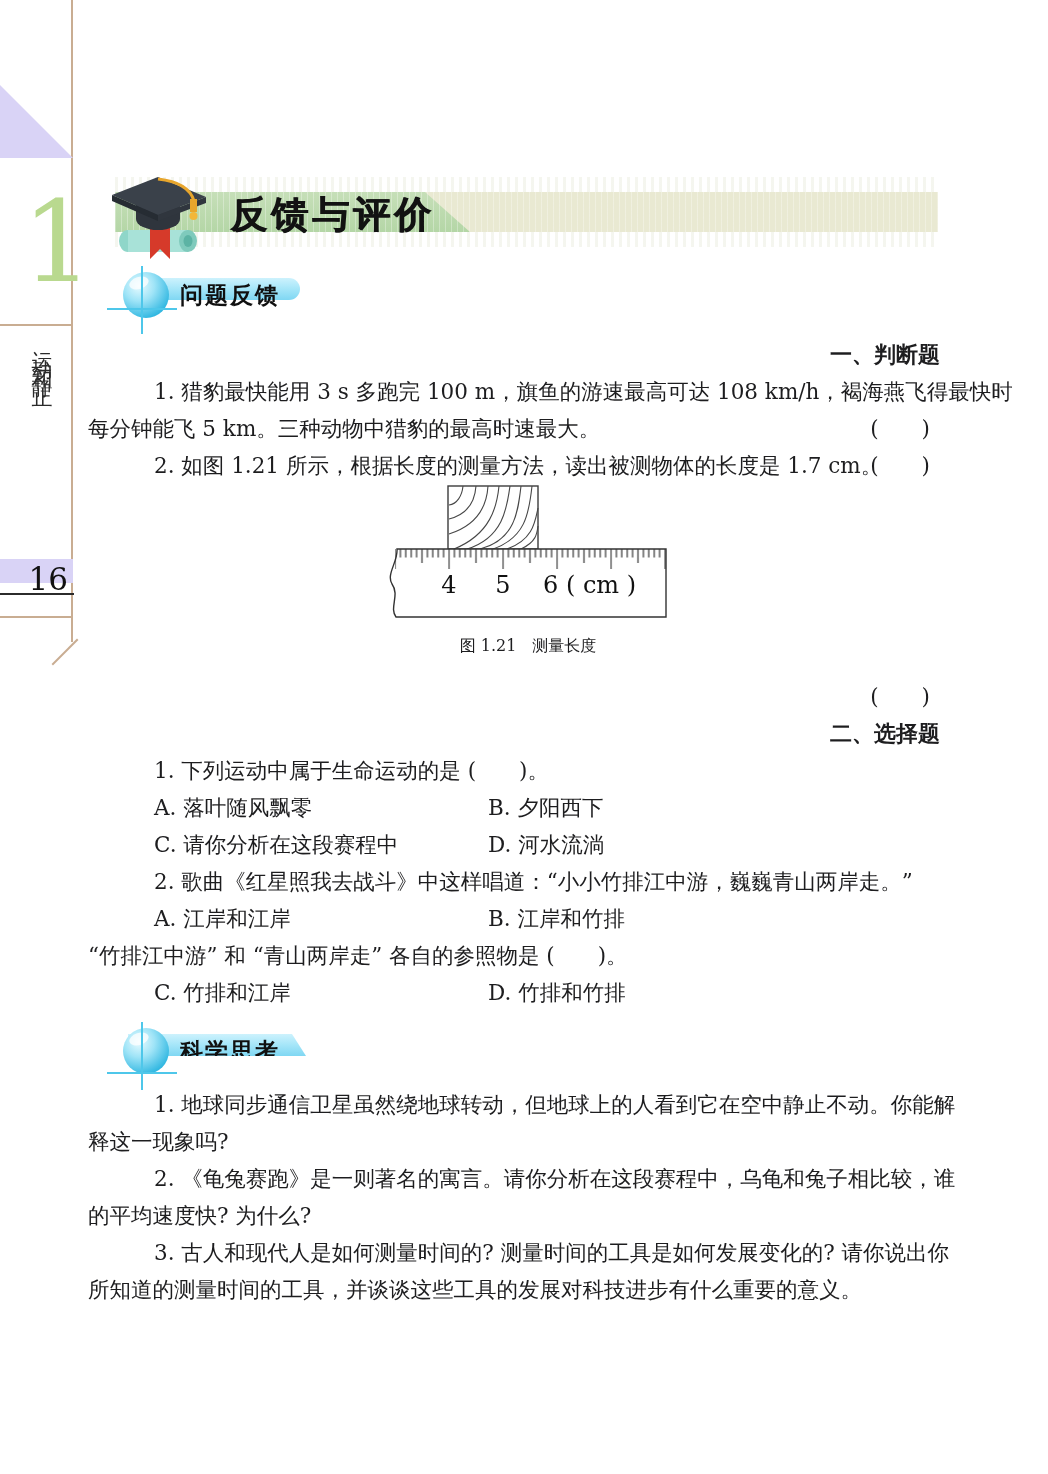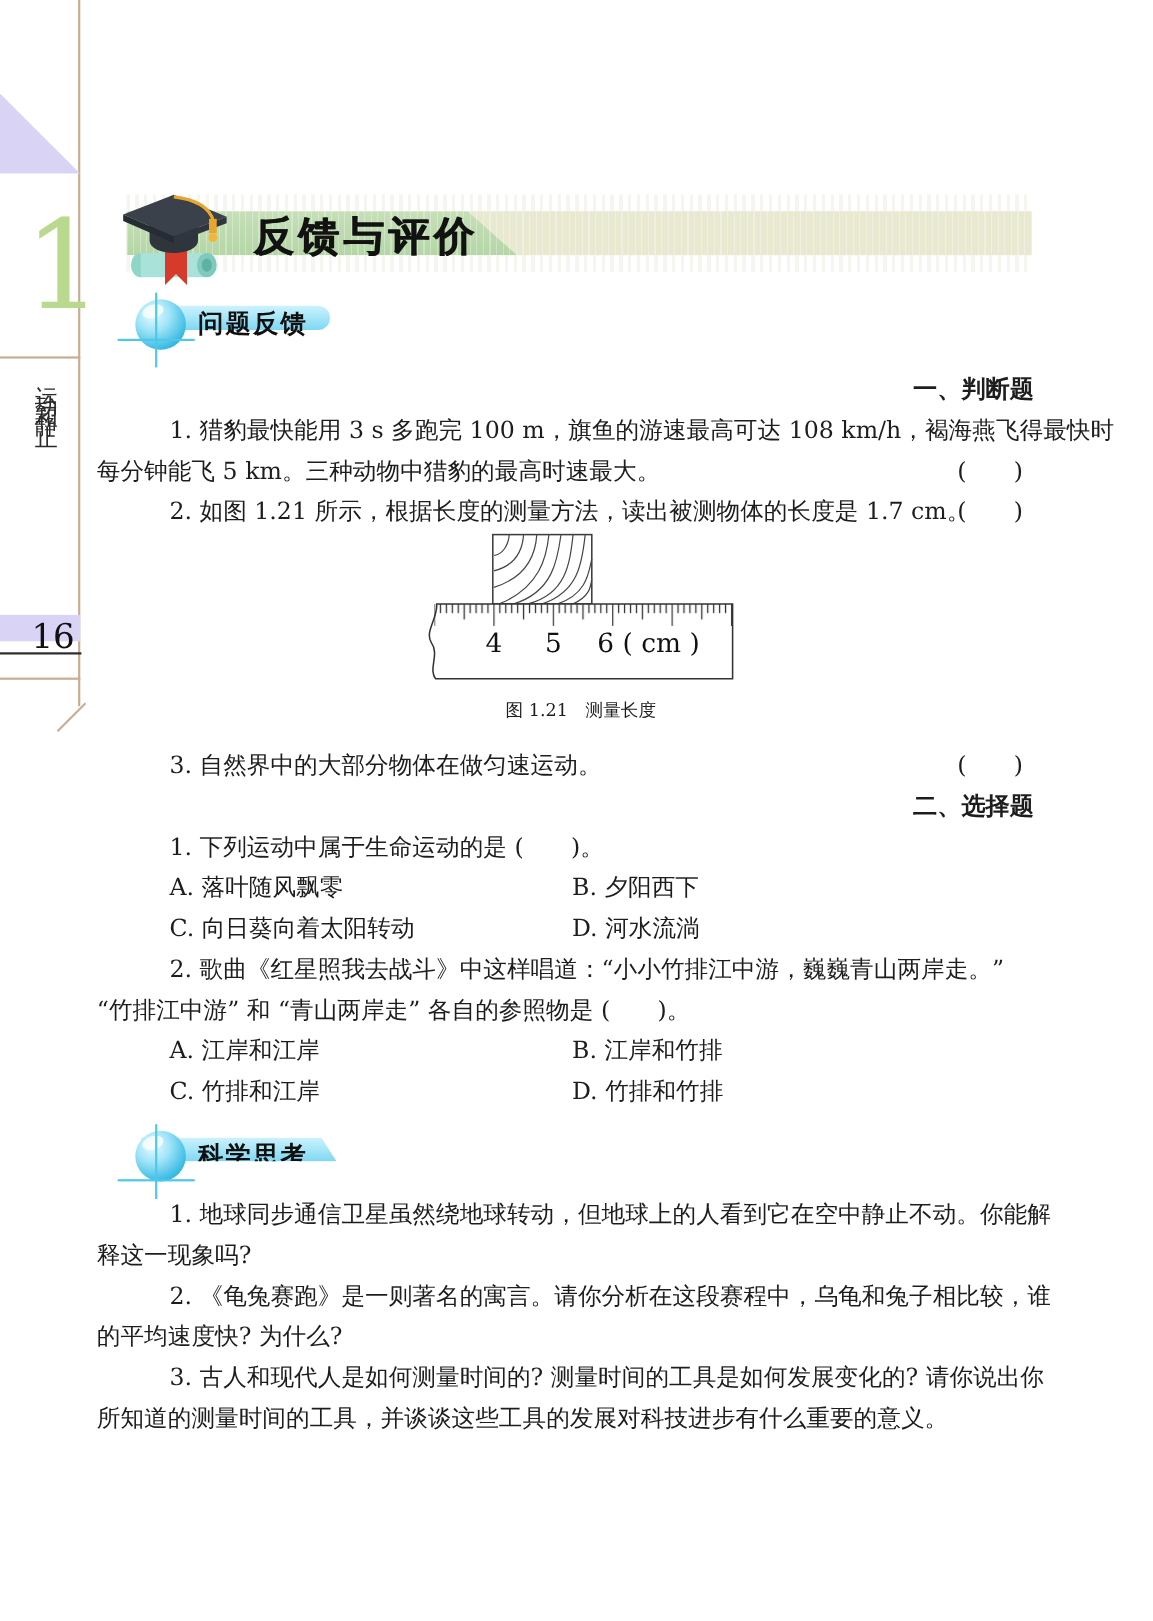--- a/index.html
+++ b/index.html
@@ -53,21 +53,21 @@
     border-radius:50%;background:rgba(255,255,255,.75);transform:rotate(-18deg);}
   .ch-h{position:absolute;left:-18px;top:32px;width:70px;height:2px;background:#4ec7ea;z-index:3;}
   .ch-v{position:absolute;left:16px;top:-10px;width:2px;height:68px;background:#4ec7ea;z-index:3;}
 
   
   .content{position:absolute;left:88px;top:336px;width:852px;font-size:21.5px;line-height:37px;}
   .line{position:relative;height:37px;white-space:nowrap;}
   .line.b{font-family:"DejaVu Sans","Liberation Sans",sans-serif;font-weight:bold;font-size:22px;text-align:right;}
   .ind{padding-left:66px;}
   .ans{position:absolute;right:10px;top:0;}
-  .o2{position:absolute;left:400px;top:0;margin-left:32px;}
+  .o2{position:absolute;left:400px;top:0;}
   .sp1{height:194px;} .sp2{height:75px;}
 
   
   .fig{position:absolute;left:383px;top:478px;width:290px;height:145px;}
   .fig-cap{position:absolute;left:363px;top:636px;width:330px;text-align:center;
            font-size:16px;color:#1d1d1f;}
 </style>
 </head>
 <body>
 
@@ -157,39 +157,38 @@
       <span class="ans">(　　)</span>
     </div>
     <div class="line ind">
       <span>2. 如图 1.21 所示，根据长度的测量方法，读出被测物体的长度是 1.7 cm。</span>
       <span class="ans">(　　)</span>
     </div>
 
     <div class="sp1"></div>
 
     <div class="line ind">
-      <span>3. 自然界中的大部分物体在做匀速运动。</span>
       <span class="ans">(　　)</span>
     </div>
     <div class="line b ind">二、选择题</div>
     <div class="line ind">1. 下列运动中属于生命运动的是 (　　)。</div>
     <div class="line ind">
       <span>A. 落叶随风飘零</span>
       <span class="o2">B. 夕阳西下</span>
     </div>
     <div class="line ind">
-      <span>C. 向日葵向着太阳转动</span>
+      <span>C. 请你分析在这段赛程中</span>
       <span class="o2">D. 河水流淌</span>
     </div>
     <div class="line ind">2. 歌曲《红星照我去战斗》中这样唱道：“小小竹排江中游，巍巍青山两岸走。”</div>
-    <div class="line">“竹排江中游” 和 “青山两岸走” 各自的参照物是 (　　)。</div>
     <div class="line ind">
       <span>A. 江岸和江岸</span>
       <span class="o2">B. 江岸和竹排</span>
     </div>
+    <div class="line">“竹排江中游” 和 “青山两岸走” 各自的参照物是 (　　)。</div>
     <div class="line ind">
       <span>C. 竹排和江岸</span>
       <span class="o2">D. 竹排和竹排</span>
     </div>
 
     <div class="sp2"></div>
 
     <div class="line ind">1. 地球同步通信卫星虽然绕地球转动，但地球上的人看到它在空中静止不动。你能解</div>
     <div class="line">释这一现象吗?</div>
     <div class="line ind">2. 《龟兔赛跑》是一则著名的寓言。请你分析在这段赛程中，乌龟和兔子相比较，谁</div>

